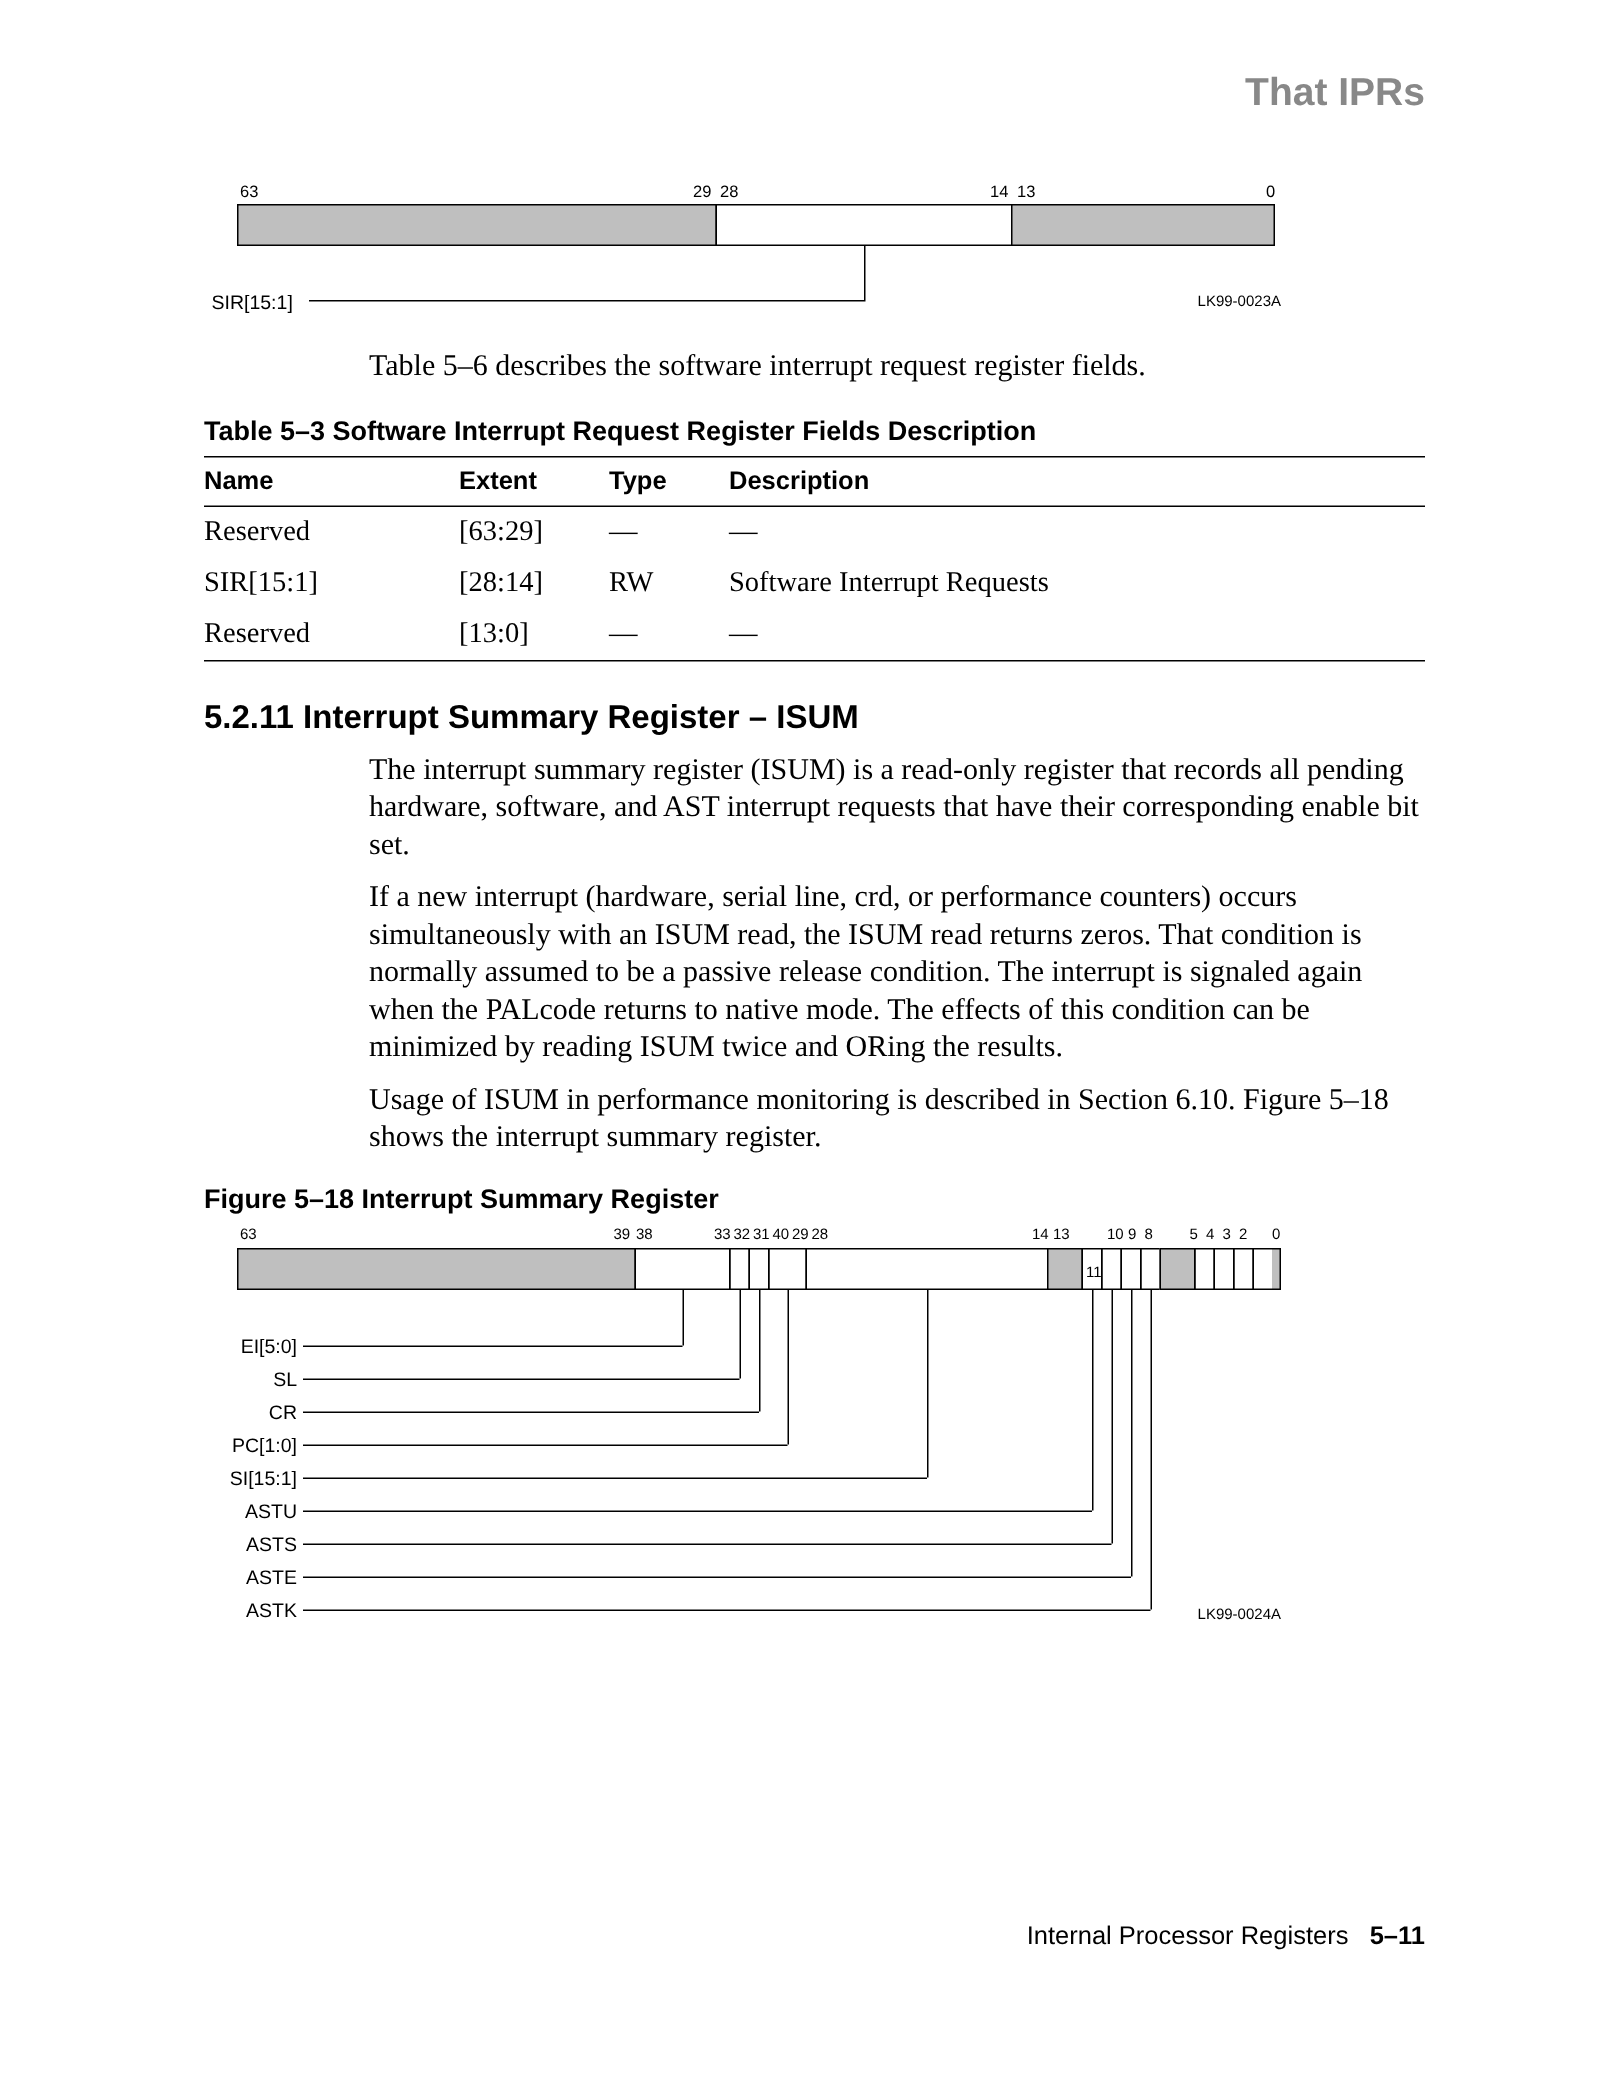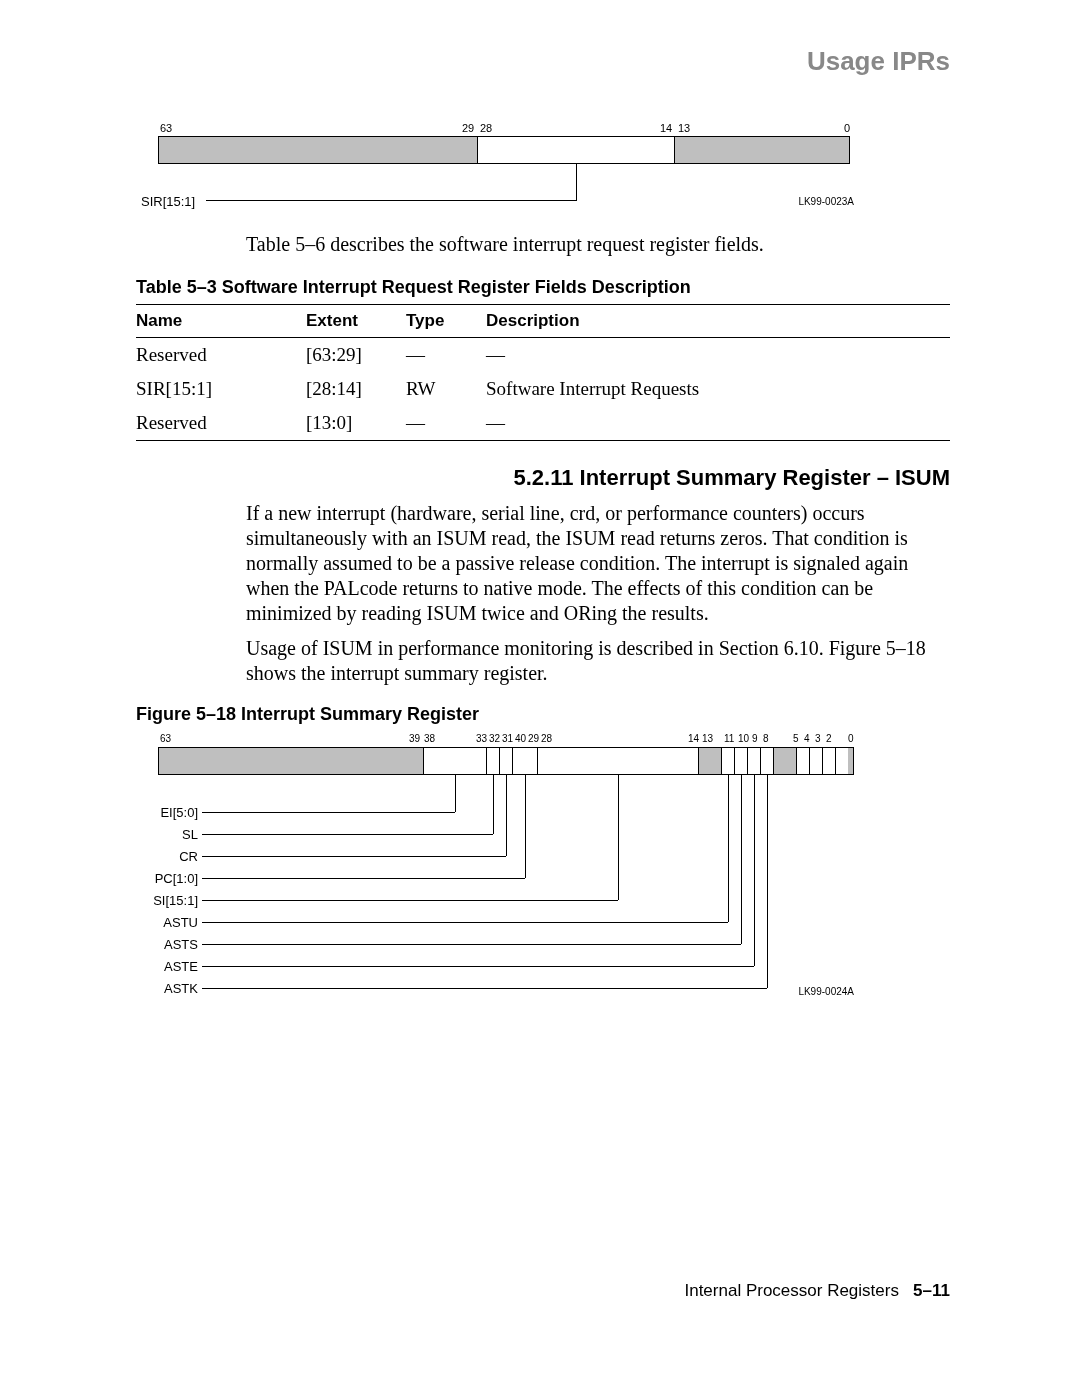--- a/index.html
+++ b/index.html
@@ -78,21 +78,20 @@
     line-height: 1.25;
     margin-left: 110px;
   }
   .body-text p { margin: 0 0 10px 0; }
   .section-head {
     font-family: Arial, Helvetica, sans-serif;
     font-weight: bold;
     font-size: 22px;
     margin-top: 24px;
     margin-bottom: 10px;
-    text-align: right;
   }
 
   
   .fig517 {
     position: relative;
     width: 706px;
     height: 100px;
     margin-left: 12px;
   }
   .fig517 .bitlbl {
@@ -187,21 +186,21 @@
     font-family: Arial, Helvetica, sans-serif;
     font-size: 17px;
   }
   .footer .right b { font-weight: bold; }
   .mdash { font-family: Times, serif; }
 </style>
 </head>
 <body>
 
 <div class="page">
-  <div class="header">Usage IPRs</div>
+  <div class="header">That IPRs</div>
 
   <div class="content">
 
 
     <div class="fig517">
       <span class="bitlbl" style="left:12px;">63</span>
       <span class="bitlbl" style="left:314px;">29</span>
       <span class="bitlbl" style="left:332px;">28</span>
       <span class="bitlbl" style="left:512px;">14</span>
       <span class="bitlbl" style="left:530px;">13</span>
@@ -248,40 +247,41 @@
           <td>Reserved</td>
           <td>[13:0]</td>
           <td class="mdash">—</td>
           <td class="mdash">—</td>
         </tr>
       </tbody>
     </table>
 
     <div class="section-head">5.2.11  Interrupt Summary Register – ISUM</div>
     <div class="body-text">
+      <p>The interrupt summary register (ISUM) is a read-only register that records all pending hardware, software, and AST interrupt requests that have their corresponding enable bit set.</p>
       <p>If a new interrupt (hardware, serial line, crd, or performance counters) occurs simultaneously with an ISUM read, the ISUM read returns zeros. That condition is normally assumed to be a passive release condition. The interrupt is signaled again when the PALcode returns to native mode. The effects of this condition can be minimized by reading ISUM twice and ORing the results.</p>
       <p>Usage of ISUM in performance monitoring is described in Section 6.10. Figure 5–18 shows the interrupt summary register.</p>
     </div>
 
     <div class="fig-caption" style="margin-top:18px;">Figure 5–18  Interrupt Summary Register</div>
 
     <div class="fig518">
 
       <span class="bitlbl" style="left:12px;">63</span>
       <span class="bitlbl" style="left:261px;">39</span>
       <span class="bitlbl" style="left:276px;">38</span>
       <span class="bitlbl" style="left:328px;">33</span>
       <span class="bitlbl" style="left:341px;">32</span>
       <span class="bitlbl" style="left:354px;">31</span>
       <span class="bitlbl" style="left:367px;">40</span>
       <span class="bitlbl" style="left:380px;">29</span>
       <span class="bitlbl" style="left:393px;">28</span>
       <span class="bitlbl" style="left:540px;">14</span>
       <span class="bitlbl" style="left:554px;">13</span>
-      <span class="bitlbl" style="left:576px;">11</span>
+      <span class="bitlbl" style="left:576px;margin-top:25px;">11</span>
       <span class="bitlbl" style="left:590px;">10</span>
       <span class="bitlbl" style="left:604px;">9</span>
       <span class="bitlbl" style="left:615px;">8</span>
       <span class="bitlbl" style="left:645px;">5</span>
       <span class="bitlbl" style="left:656px;">4</span>
       <span class="bitlbl" style="left:667px;">3</span>
       <span class="bitlbl" style="left:678px;">2</span>
       <span class="bitlbl" style="left:700px;">0</span>
 
       <div class="box gray" style="left:10px;  width:266px;"></div>

